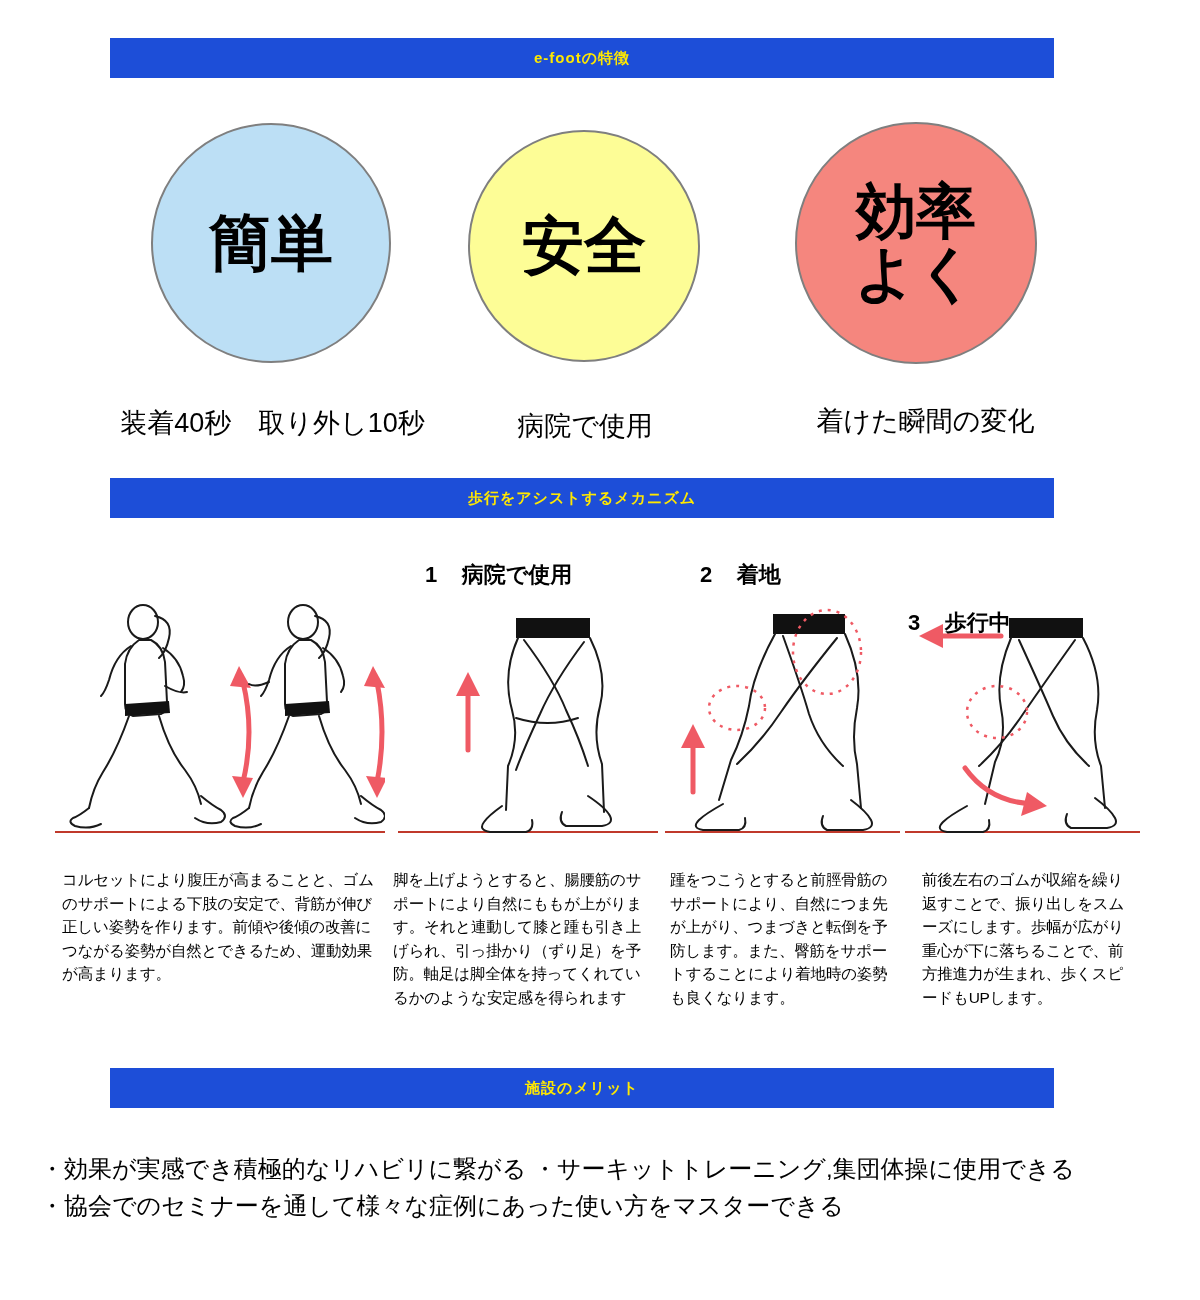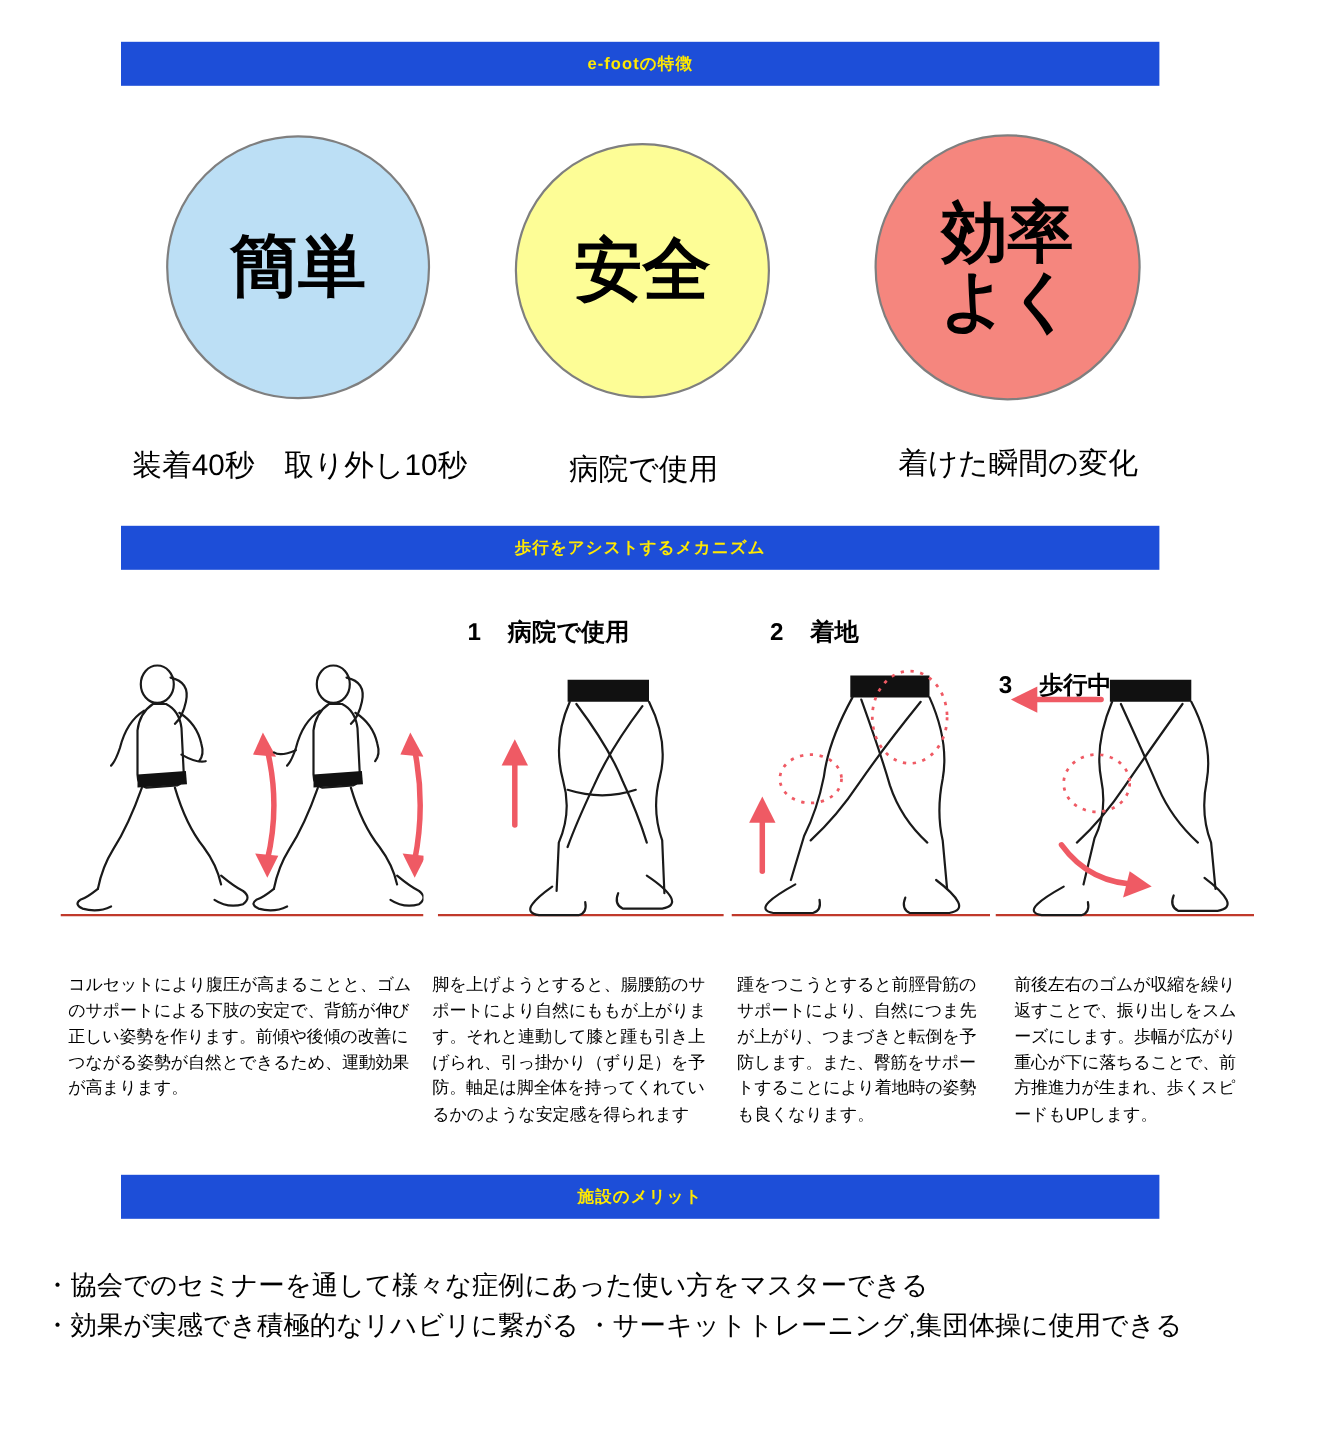--- a/index.html
+++ b/index.html
@@ -99,21 +99,20 @@
   .panel svg { display: block; width: 100%; height: 100%; }
 
   
   .desc {
     position: absolute;
     top: 868px;
     font-size: 15.5px;
     line-height: 1.52;
     letter-spacing: -0.2px;
     text-align: left;
-    margin-top: 16px;
   }
   #desc-0 { left: 62px;  width: 312px; }
   #desc-1 { left: 393px; width: 262px; }
   #desc-2 { left: 670px; width: 218px; }
   #desc-3 { left: 922px; width: 215px; }
 
   
   #benefits-list {
     position: absolute;
     left: 40px;
@@ -284,15 +283,15 @@
 </div>
 
 <div class="desc" id="desc-0">コルセットにより腹圧が高まることと、ゴムのサポートによる下肢の安定で、背筋が伸び正しい姿勢を作ります。前傾や後傾の改善につながる姿勢が自然とできるため、運動効果が高まります。</div>
 <div class="desc" id="desc-1">脚を上げようとすると、腸腰筋のサポートにより自然にももが上がります。それと連動して膝と踵も引き上げられ、引っ掛かり（ずり足）を予防。軸足は脚全体を持ってくれているかのような安定感を得られます</div>
 <div class="desc" id="desc-2">踵をつこうとすると前脛骨筋のサポートにより、自然につま先が上がり、つまづきと転倒を予防します。また、臀筋をサポートすることにより着地時の姿勢も良くなります。</div>
 <div class="desc" id="desc-3">前後左右のゴムが収縮を繰り返すことで、振り出しをスムーズにします。歩幅が広がり重心が下に落ちることで、前方推進力が生まれ、歩くスピードもUPします。</div>
 
 <div class="banner" id="banner-benefits">施設のメリット</div>
 
 <div id="benefits-list">
+  <div class="brow">・効果が実感でき積極的なリハビリに繋がる  ・サーキットトレーニング,集団体操に使用できる</div>
   <div class="brow">・協会でのセミナーを通して様々な症例にあった使い方をマスターできる</div>
-  <div class="brow">・効果が実感でき積極的なリハビリに繋がる  ・サーキットトレーニング,集団体操に使用できる</div>
 </div>
 
 </body></html>

